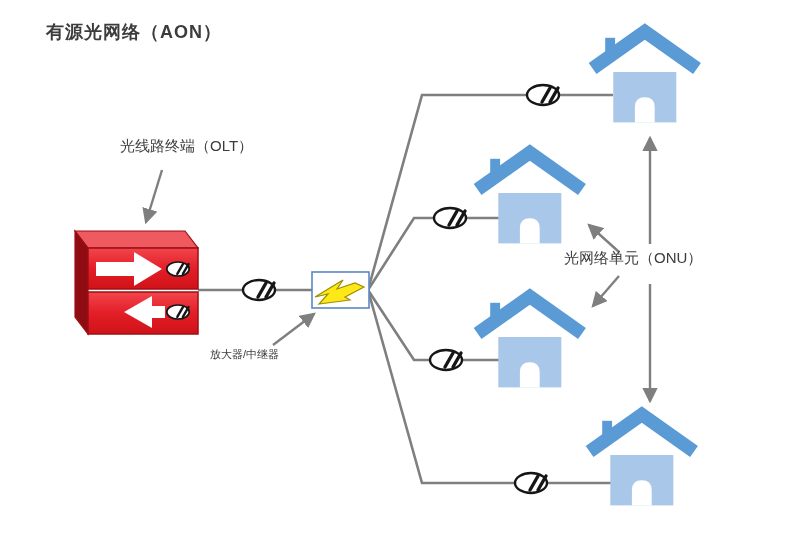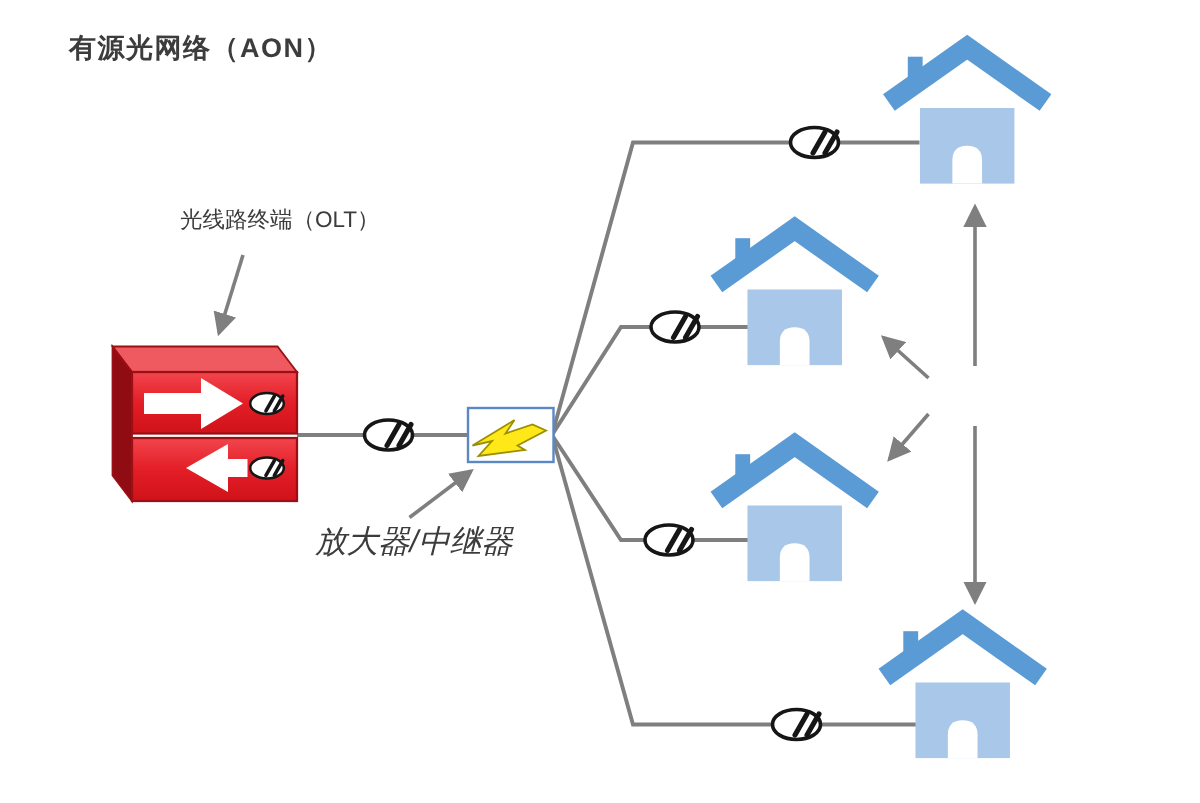--- a/index.html
+++ b/index.html
@@ -12,21 +12,21 @@
     margin-left:12px;
   }
   #diagram-svg{position:absolute;left:0;top:0;}
   .label{
     position:absolute;
     color:var(--c-text,#3c3c3c);
     white-space:nowrap;
   }
   .title-label{left:34px;top:20px;font-size:18px;font-weight:bold;letter-spacing:1px;}
   .olt-label{left:108px;top:137px;font-size:15px;}
-  .amp-label{left:198px;top:347px;font-size:21px;font-style:italic;}
+  .amp-label{left:198px;top:347px;font-size:11px;}
   .onu-label{left:552px;top:249px;font-size:15px;}
 
   
   .net-line{stroke:var(--c-line-gray,#7f7f7f);stroke-width:2.6;fill:none;}
   .pointer{stroke:var(--c-line-gray,#7f7f7f);stroke-width:2.4;fill:none;}
   .house-roof{stroke:var(--c-house-roof,#5b9bd5);stroke-width:15;fill:none;stroke-linejoin:miter;}
   .house-chimney{fill:var(--c-house-roof,#5b9bd5);}
   .house-body{fill:var(--c-house-body,#a8c7e9);}
   .house-door{fill:#ffffff;}
   .connector-ellipse{fill:#ffffff;stroke:var(--c-connector,#161616);stroke-width:2.4;}
@@ -103,14 +103,15 @@
     <line class="pointer" marker-end="url(#arrowHead)" x1="261" y1="345" x2="302" y2="314"></line>
     <line class="pointer" marker-end="url(#arrowHead)" x1="638" y1="244" x2="638" y2="138"></line>
     <line class="pointer" marker-end="url(#arrowHead)" x1="607" y1="252" x2="577" y2="225"></line>
     <line class="pointer" marker-end="url(#arrowHead)" x1="607" y1="276" x2="581" y2="306"></line>
     <line class="pointer" marker-end="url(#arrowHead)" x1="638" y1="284" x2="638" y2="401"></line>
   </svg>
 
   <div class="label title-label">有源光网络（AON）</div>
   <div class="label olt-label">光线路终端（OLT）</div>
   <div class="label amp-label">放大器/中继器</div>
+  <div class="label onu-label">光网络单元（ONU）</div>
 
 </div>
 
 </body></html>

